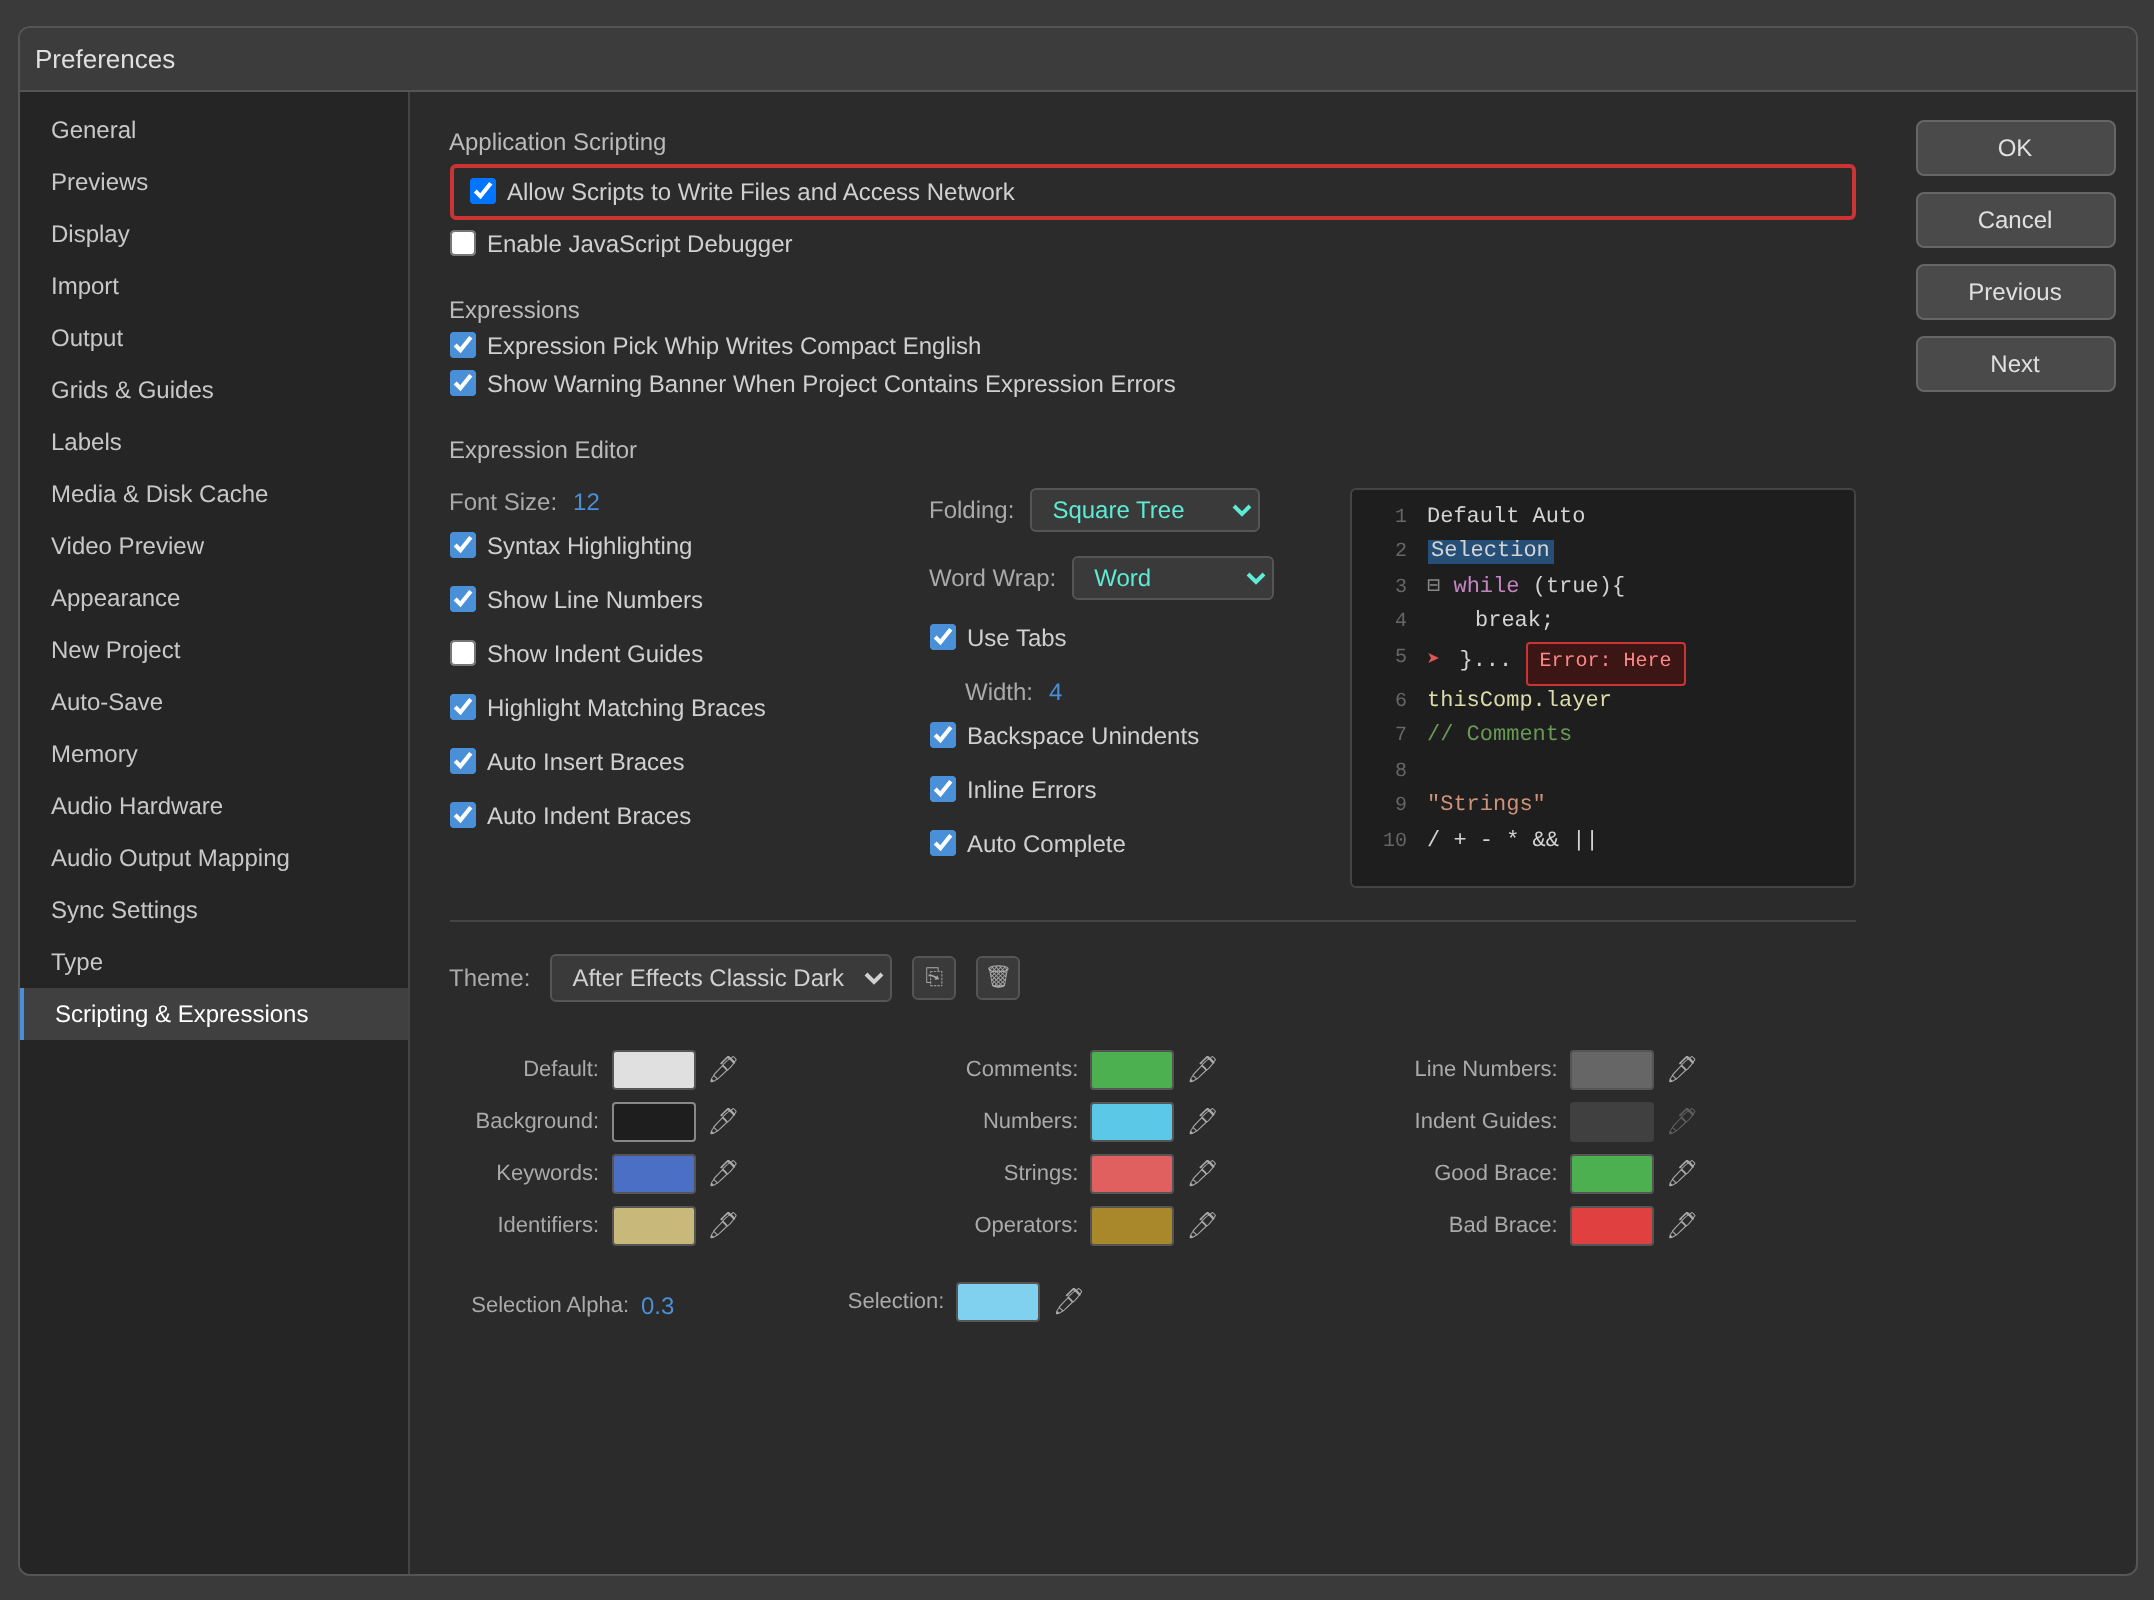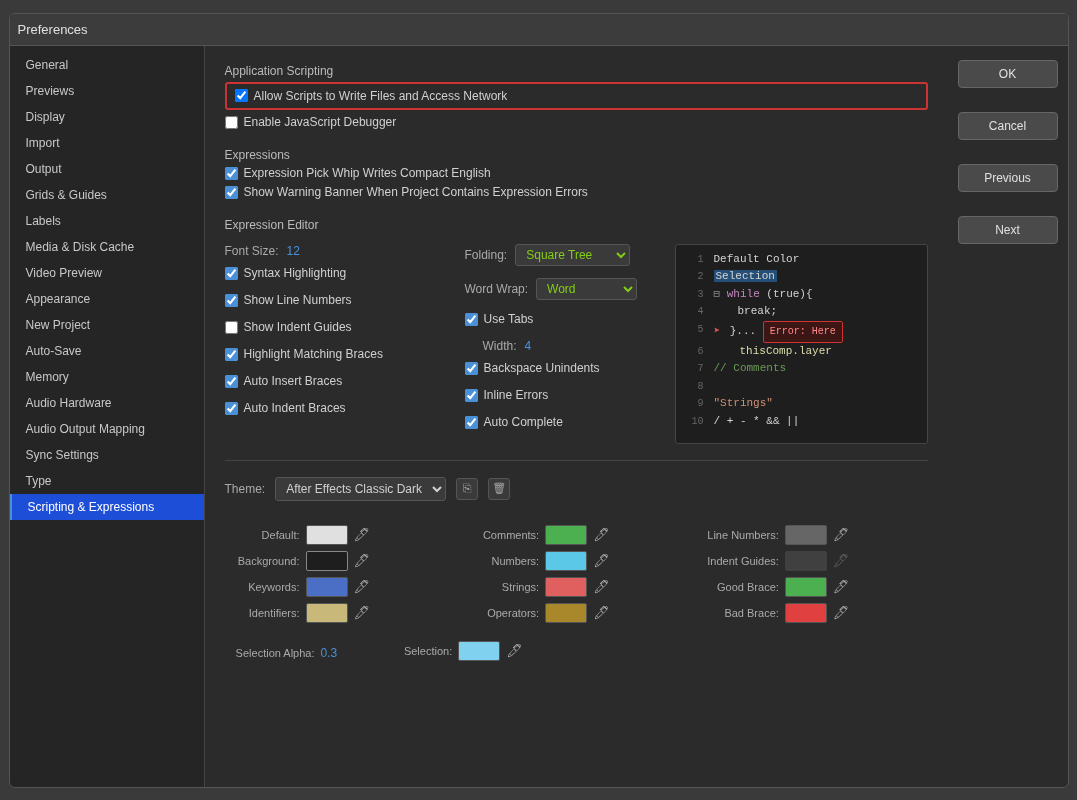--- a/index.html
+++ b/index.html
@@ -47,58 +47,58 @@
       overflow-y: auto;
     }
     .sidebar-item {
       padding: 6px 16px;
       cursor: pointer;
       color: #c8c8c8;
       font-size: 12px;
       white-space: nowrap;
     }
     .sidebar-item.active {
-      background: #1d4ed8;
+      background: #404040;
       color: #ffffff;
       border-left: 2px solid #4a90d9;
     }
     .main-area {
       flex: 1;
       padding: 18px 20px;
       overflow-y: auto;
       display: flex;
       flex-direction: column;
       gap: 14px;
     }
     .right-buttons {
       width: 120px;
       padding: 14px 10px;
       display: flex;
       flex-direction: column;
-      gap: 24px;
+      gap: 8px;
       flex-shrink: 0;
     }
     .btn {
       background: #4a4a4a;
       border: 1px solid #666;
       border-radius: 4px;
       color: #e0e0e0;
       padding: 6px 10px;
       font-size: 12px;
       cursor: pointer;
       text-align: center;
       width: 100%;
     }
     .btn.ok-btn {
       background: #4a4a4a;
       font-weight: 500;
     }
     .checkbox-row {
       display: flex;
-      align-items: flex-end;
+      align-items: center;
       gap: 6px;
       margin-bottom: 5px;
       font-size: 12px;
     }
     .checkbox-row input[type="checkbox"] {
       width: 13px;
       height: 13px;
       accent-color: #4a90d9;
     }
     .highlighted-checkbox-row {
@@ -139,21 +139,21 @@
       font-size: 10px;
       padding-top: 1px;
     }
     .line-content { flex: 1; }
     .color-default { color: #d4d4d4; }
     .color-selection { background: #264f78; color: #d4d4d4; padding: 0 2px; }
     .color-keyword { color: #c586c0; }
     .color-string { color: #ce9178; }
     .color-comment { color: #6a9955; }
     .color-number { color: #b5cea8; }
-    .color-method { color: #dcdcaa; margin-left: 26px; }
+    .color-method { color: #dcdcaa; }
     .color-error-marker { color: #e05555; margin-right: 3px; }
     .error-tooltip {
       background: #3c1515;
       border: 1px solid #cc3333;
       color: #ff8888;
       font-size: 10px;
       padding: 2px 6px;
       border-radius: 2px;
       display: inline-block;
     }
@@ -224,21 +224,21 @@
       gap: 6px;
       margin-top: 4px;
     }
     .alpha-value {
       color: #4a90d9;
       font-size: 12px;
     }
     select.folding-select, select.wordwrap-select {
       background: #3a3a3a;
       border: 1px solid #555;
-      color: #84cc16;
+      color: #5eead4;
       padding: 2px 20px 2px 6px;
       font-size: 12px;
       border-radius: 3px;
       cursor: pointer;
       appearance: auto;
     }
     .font-size-val {
       color: #4a90d9;
     }
     .width-val {
@@ -393,21 +393,21 @@
 
             <div class="checkbox-row">
               <input type="checkbox" checked="" style="">
               <span>Auto Complete</span>
             </div>
           </div>
 
           <div class="expr-preview">
             <div class="code-line">
                 <span class="line-num">1</span>
-                <span class="line-content color-default">Default Color</span>
+                <span class="line-content color-default">Default Auto</span>
               </div>
             <div class="code-line">
                 <span class="line-num">2</span>
                 <span class="line-content"><span class="color-selection">Selection</span></span>
               </div>
             <div class="code-line">
                 <span class="line-num">3</span>
                 <span class="line-content"><span style="color:#888">⊟</span> <span class="color-keyword">while</span> (true){</span>
               </div>
             <div class="code-line">
@@ -518,21 +518,21 @@
           <div class="color-swatch" style="background:#a8882a;"></div>
           <button class="eyedropper-btn">🖊</button>
         </div>
         <div class="color-row">
           <span class="color-label">Bad Brace:</span>
           <div class="color-swatch" style="background:#e04040;"></div>
           <button class="eyedropper-btn">🖊</button>
         </div>
       </div>
 
-      <div style="display:flex; gap:40px; align-items:center; margin-top:4px;">
+      <div style="display:flex; gap:60px; align-items:center; margin-top:4px;">
         <div class="selection-alpha-row">
           <span class="color-label" style="min-width:90px; text-align:right;">Selection Alpha:</span>
           <span class="alpha-value">0.3</span>
         </div>
         <div class="color-row">
           <span class="color-label">Selection:</span>
           <div class="color-swatch" style="background:#80d0f0;"></div>
           <button class="eyedropper-btn">🖊</button>
         </div>
       </div>

